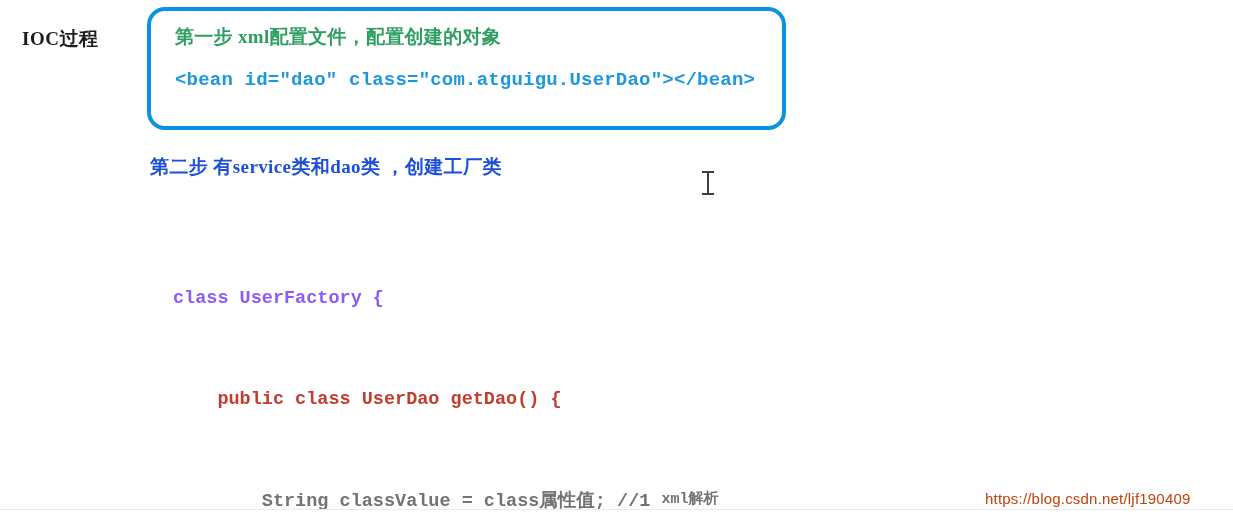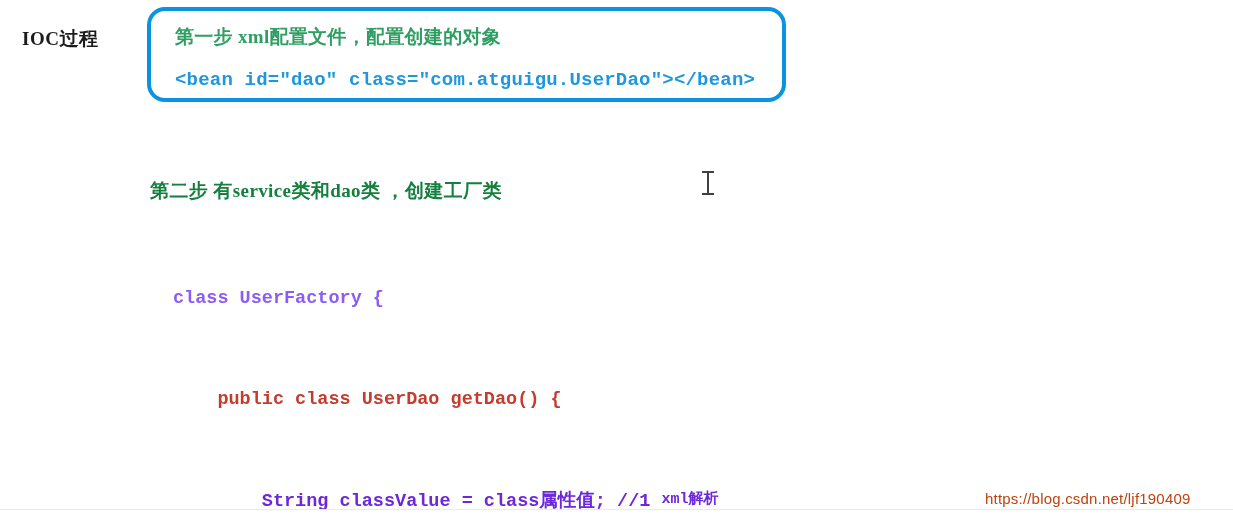--- a/index.html
+++ b/index.html
@@ -33,21 +33,21 @@
     white-space: nowrap;
     text-align: right;
   }
 
   
   .step-box {
     position: absolute;
     left: 147px;
     top: 7px;
     width: 639px;
-    height: 95px;
+    height: 123px;
     border: 4px solid #0a93e0;
     border-radius: 18px;
     box-sizing: border-box;
     background: #ffffff;
   }
   .step-box-inner {
     position: absolute;
     left: 24px;
     top: 13px;
     right: 10px;
@@ -80,25 +80,25 @@
     font-weight: 700;
     color: #d93a1d;
     white-space: nowrap;
     letter-spacing: 1px;
   }
 
   
   .step2 {
     position: absolute;
     left: 150px;
-    top: 178px;
-    font-family: "Liberation Serif", serif;
-    font-size: 19px;
-    font-weight: 700;
-    color: #15803d;
+    top: 154px;
+    font-family: "Liberation Serif", serif;
+    font-size: 19px;
+    font-weight: 700;
+    color: #1d4ed8;
     white-space: nowrap;
     letter-spacing: 0.4px;
   }
 
   
   .ibeam {
     position: absolute;
     left: 702px;
     top: 170px;
     width: 12px;
@@ -130,21 +130,21 @@
     top: 215px;
     font-family: "Liberation Mono", monospace;
     font-size: 18.5px;
     font-weight: 700;
     line-height: 33.5px;
     white-space: pre;
   }
   .code .ln { display: block; white-space: pre; }
   .c-black { color: #8b5cf6; }
   .c-red   { color: #c33c2e; }
-  .c-green { color: #6d28d9; }
+  .c-green { color: #737373; }
   .sup {
     font-size: 15px;
     vertical-align: 3px;
     margin-top: 36px;
   }
 
   
   .watermark {
     position: absolute;
     left: 985px;

